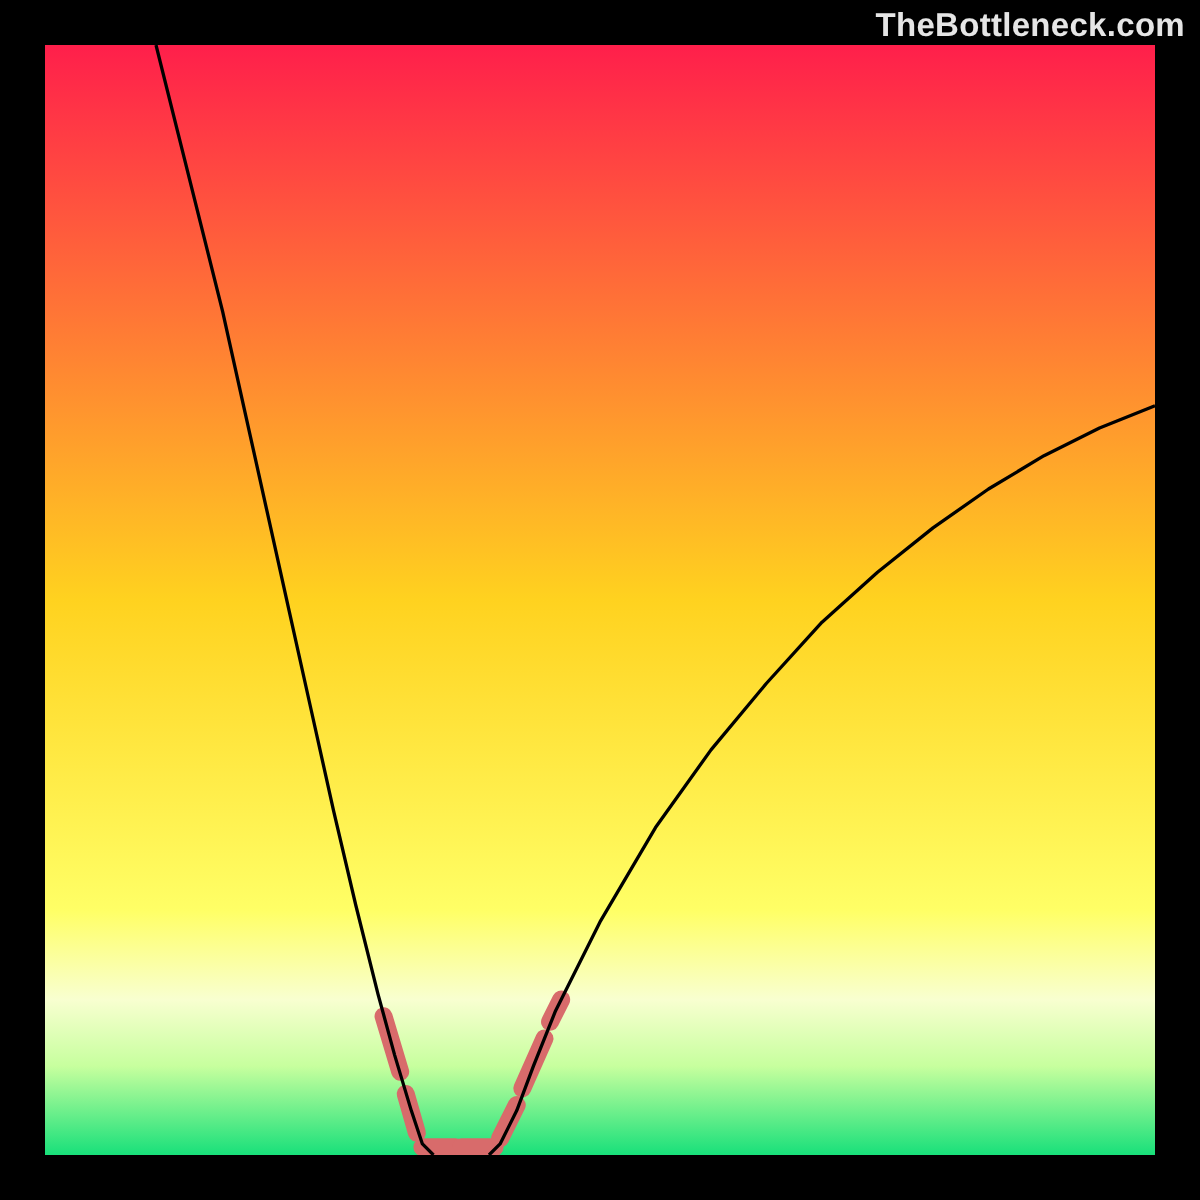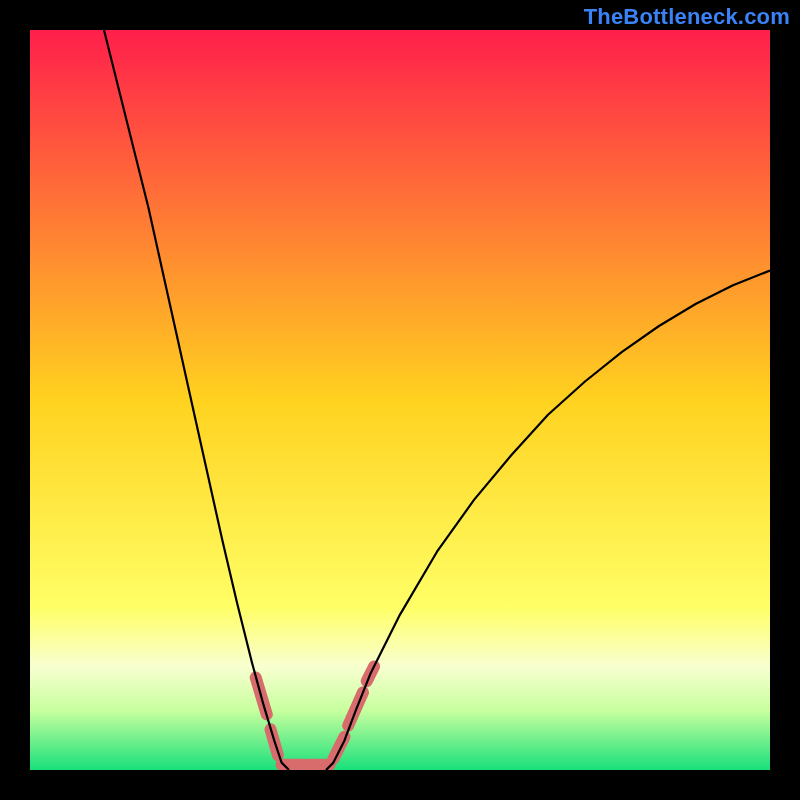--- a/index.html
+++ b/index.html
@@ -14,21 +14,21 @@
   .stage {
     position: relative;
     width: 800px;
     height: 800px;
     background: #000;
   }
   .watermark {
     position: absolute;
     top: 4px;
     right: 10px;
-    color: #3b82f6;
+    color: #e5e5e5;
     font-size: 22px;
     font-weight: 600;
     letter-spacing: 0.2px;
     z-index: 50;
     user-select: none;
   }
   .plot {
     position: absolute;
     left: 30px;
     top: 30px;

